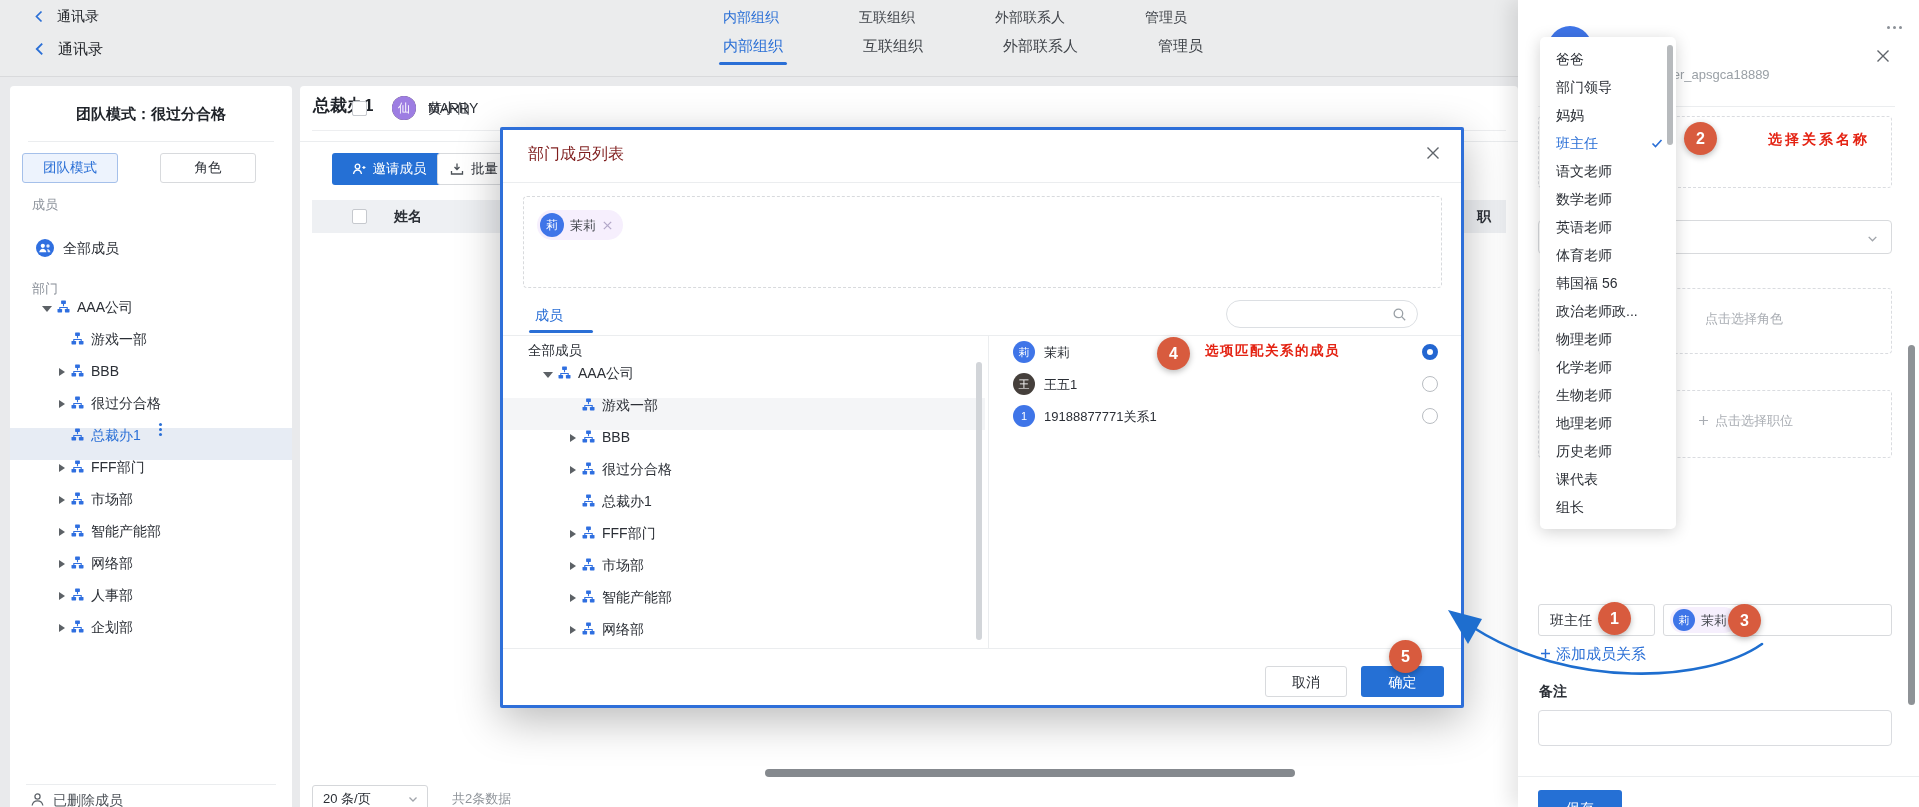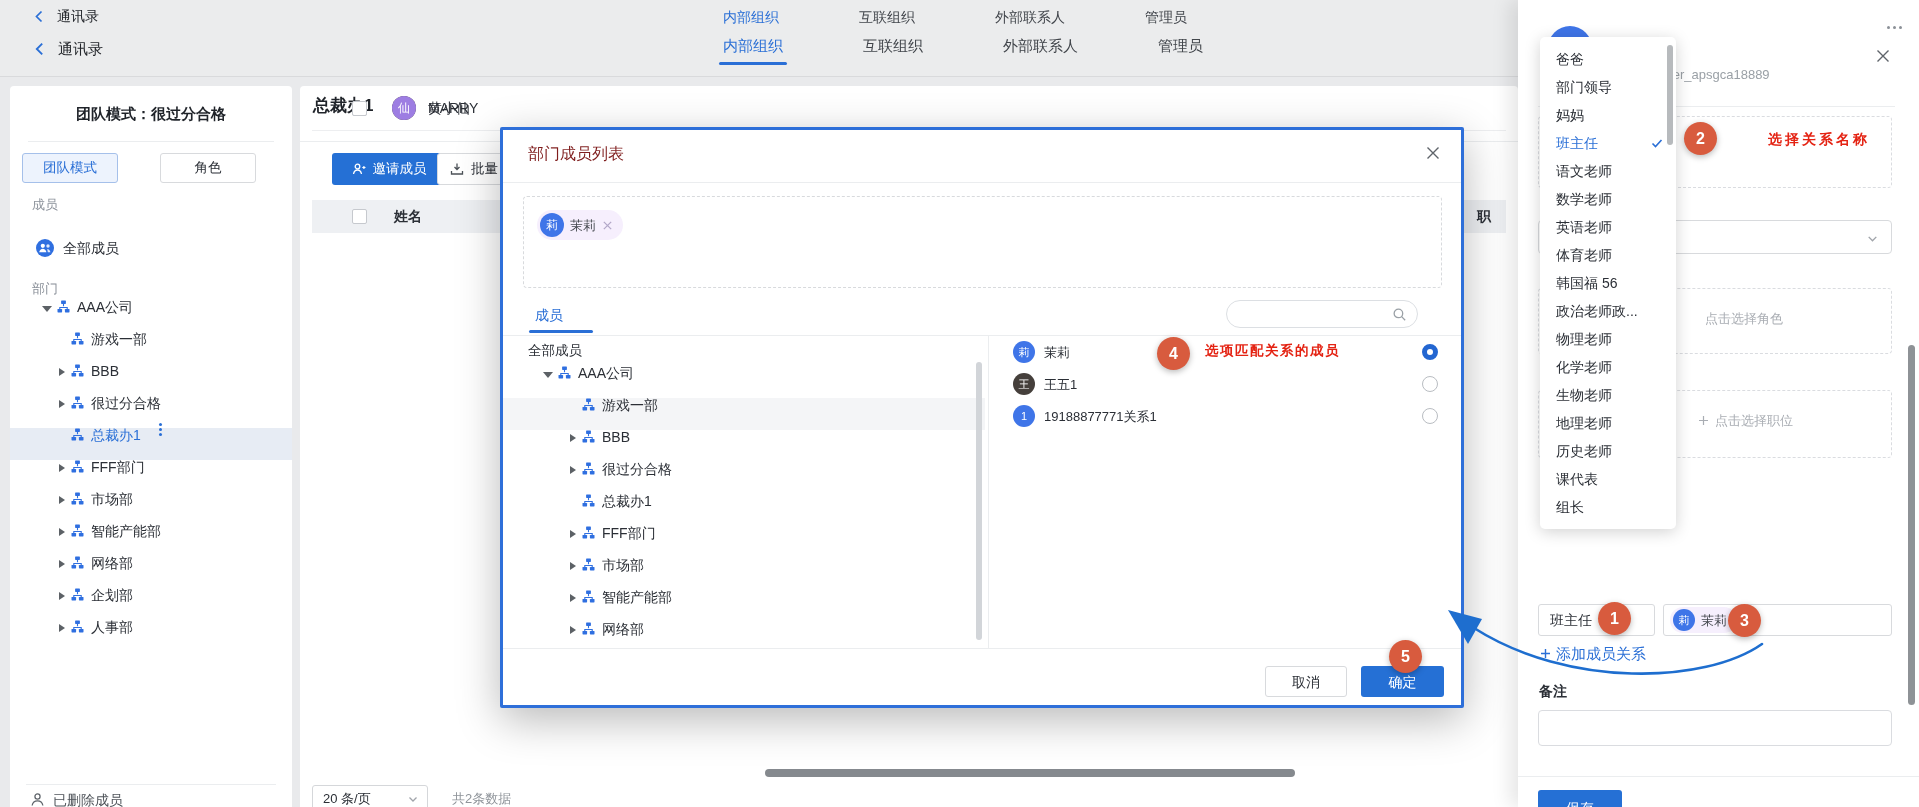--- a/index.html
+++ b/index.html
@@ -309,35 +309,35 @@
         <div class="tree-row lv1 caret-right">
           <span class="caret"></span>
           <span class="org-ic">
             <svg width="13" height="13" viewBox="0 0 13 13" fill="currentColor" stroke="currentColor">
               <rect x="4.1" y="0.5" width="4.8" height="3.4" rx="0.6" stroke="none"></rect>
               <rect x="0.5" y="9" width="4.6" height="3.4" rx="0.6" stroke="none"></rect>
               <rect x="7.9" y="9" width="4.6" height="3.4" rx="0.6" stroke="none"></rect>
               <path d="M6.5 3.9v2.3M2.8 9V7.5h7.4V9" fill="none" stroke-width="1.1"></path>
             </svg>
           </span>
+          <span class="tree-label">人事部</span>
+
+        </div>
+
+        <div class="tree-row lv1 caret-right">
+          <span class="caret"></span>
+          <span class="org-ic">
+            <svg width="13" height="13" viewBox="0 0 13 13" fill="currentColor" stroke="currentColor">
+              <rect x="4.1" y="0.5" width="4.8" height="3.4" rx="0.6" stroke="none"></rect>
+              <rect x="0.5" y="9" width="4.6" height="3.4" rx="0.6" stroke="none"></rect>
+              <rect x="7.9" y="9" width="4.6" height="3.4" rx="0.6" stroke="none"></rect>
+              <path d="M6.5 3.9v2.3M2.8 9V7.5h7.4V9" fill="none" stroke-width="1.1"></path>
+            </svg>
+          </span>
           <span class="tree-label">企划部</span>
-
-        </div>
-
-        <div class="tree-row lv1 caret-right">
-          <span class="caret"></span>
-          <span class="org-ic">
-            <svg width="13" height="13" viewBox="0 0 13 13" fill="currentColor" stroke="currentColor">
-              <rect x="4.1" y="0.5" width="4.8" height="3.4" rx="0.6" stroke="none"></rect>
-              <rect x="0.5" y="9" width="4.6" height="3.4" rx="0.6" stroke="none"></rect>
-              <rect x="7.9" y="9" width="4.6" height="3.4" rx="0.6" stroke="none"></rect>
-              <path d="M6.5 3.9v2.3M2.8 9V7.5h7.4V9" fill="none" stroke-width="1.1"></path>
-            </svg>
-          </span>
-          <span class="tree-label">人事部</span>
 
         </div>
 
       </div>
     <div class="hdiv" style="left:16px;right:16px;top:698px;"></div>
     <div class="sb-deleted">
       <svg width="15" height="15" viewBox="0 0 14 14">
         <circle cx="7" cy="4.2" r="2.4" fill="none" stroke="#5f646a" stroke-width="1.2"></circle>
         <path d="M2 12.6c.5-2.9 2.5-4.4 5-4.4s4.5 1.5 5 4.4" fill="none" stroke="#5f646a" stroke-width="1.2"></path>
       </svg>

